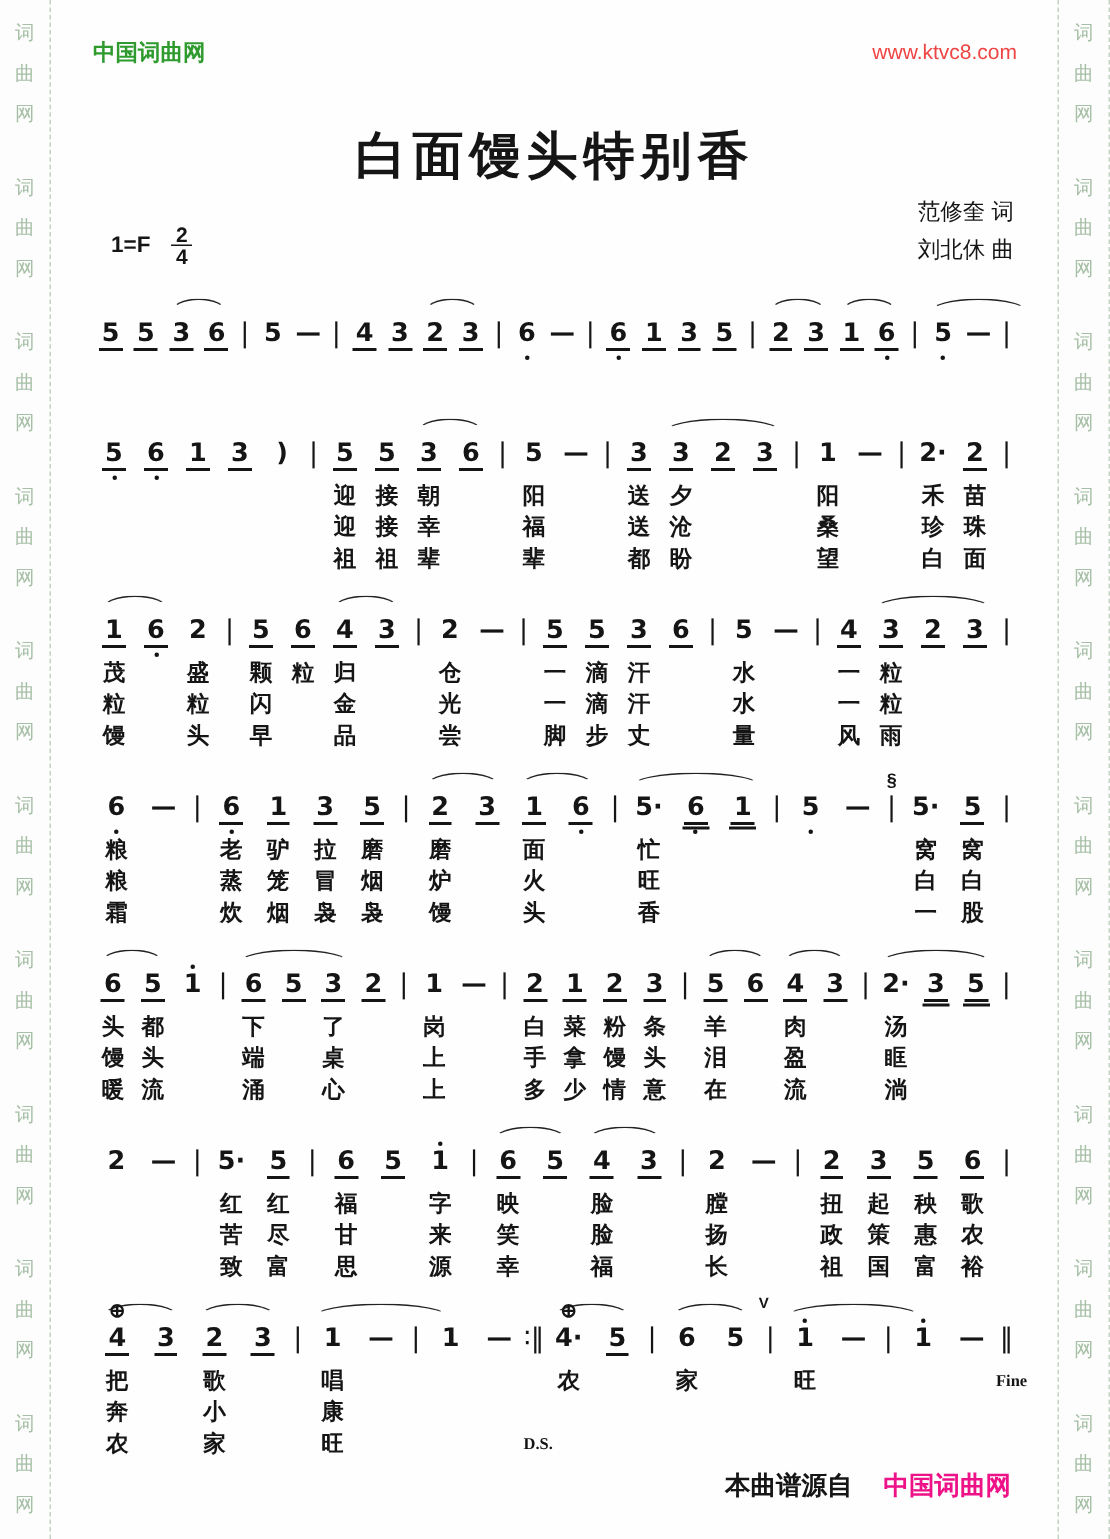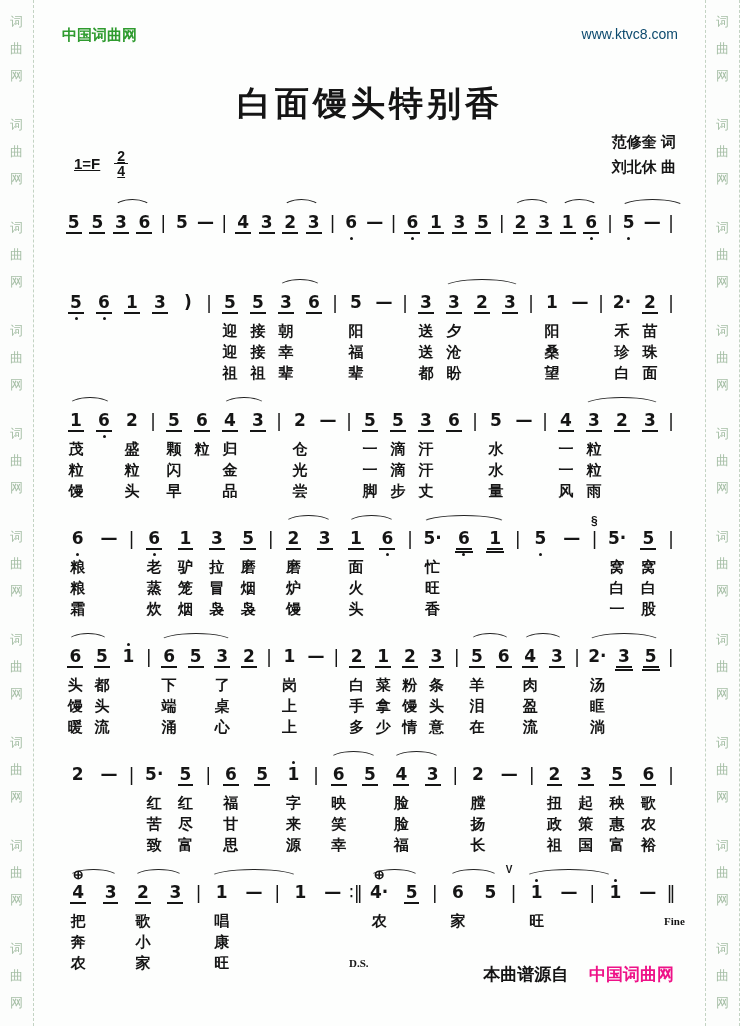--- a/index.html
+++ b/index.html
@@ -10,29 +10,29 @@
   .side.left{left:0;border-right:1px dashed #c3d3c3;}
   .side.right{right:0;border-left:1px dashed #c3d3c3;border-right:1px dashed #c3d3c3;}
   .wm{display:flex;flex-direction:column;align-items:center;padding-top:8px;
       color:#a6bfa6;font-size:13px;line-height:1;}
   .wmch{display:block;margin:7px 0;}
   .wmgap{display:block;height:22px;}
   
   .content{position:absolute;left:34px;right:34px;top:0;bottom:0;padding:0 28px;}
   .toprow{display:flex;justify-content:space-between;align-items:flex-start;padding-top:26px;}
   .sitename{color:#2f9b2f;font-size:15px;font-weight:bold;}
-  .siteurl{color:#0c4a6e;font-size:14px;}
+  .siteurl{color:#ef4444;font-size:14px;}
   .title{text-align:center;font-size:34px;font-weight:bold;letter-spacing:4px;margin-top:36px;}
   .meta{display:flex;justify-content:space-between;align-items:flex-end;margin-top:2px;}
-  .keysig{font-size:15px;font-weight:bold;display:flex;align-items:center;margin-left:12px;text-decoration:underline;}
+  .keysig{font-size:15px;font-weight:bold;display:flex;align-items:center;margin-left:12px;}
   .frac{display:inline-block;text-align:center;font-size:14px;font-weight:bold;
         line-height:1.05;margin-left:14px;vertical-align:middle;}
   .frac .top{border-bottom:1.6px solid #151515;padding:0 3px;display:block;}
   .frac .bot{display:block;}
-  .credits{text-align:center;font-size:15px;font-weight:bold;line-height:25px;margin-right:2px;}
+  .credits{text-align:center;font-size:15px;font-weight:normal;line-height:25px;margin-right:2px;}
   
   .score{margin-top:16px;}
   .system{margin-bottom:9px;}
   .system.s1{margin-bottom:34px;}
   .sysrow{display:flex;align-items:flex-start;}
   .col{flex:1 1 0;min-width:0;display:flex;flex-direction:column;align-items:center;}
   .col.bar{flex:0 0 14px;}
   .above{position:relative;height:13px;width:100%;text-align:center;overflow:visible;}
   .arc{position:absolute;left:20%;top:4px;width:150%;height:8px;
        border:1.6px solid transparent;border-top:1.6px solid #222;border-bottom:none;
@@ -47,21 +47,21 @@
   .n{display:inline-block;font-family:"DejaVu Sans",sans-serif;font-weight:bold;
      font-size:17px;line-height:19px;padding:0 2px;white-space:nowrap;}
   .n.u1{border-bottom:2px solid #151515;}
   .n.u2{border-bottom:2px solid #151515;position:relative;}
   .n.u2::after{content:"";position:absolute;left:-1px;right:-1px;bottom:-5px;
      border-bottom:2px solid #151515;}
   .bar .n{font-weight:normal;font-size:18px;padding:0;}
   .lyr{height:21px;width:100%;font-size:15px;font-weight:bold;line-height:20px;
        text-align:center;white-space:nowrap;}
   .lyr.small{font-family:"Liberation Serif",serif;font-size:11px;font-weight:bold;text-align:center;}
-  .footer{position:absolute;right:32px;bottom:40px;font-size:17px;font-weight:bold;}
+  .footer{position:absolute;right:32px;bottom:24px;font-size:17px;font-weight:bold;}
   .footer .site{color:#ee1288;margin-left:16px;}
 </style>
 </head>
 <body>
 
 <div class="page">
 
   <div class="side left">
     <div class="wm">
         <span class="wmch">词</span>

